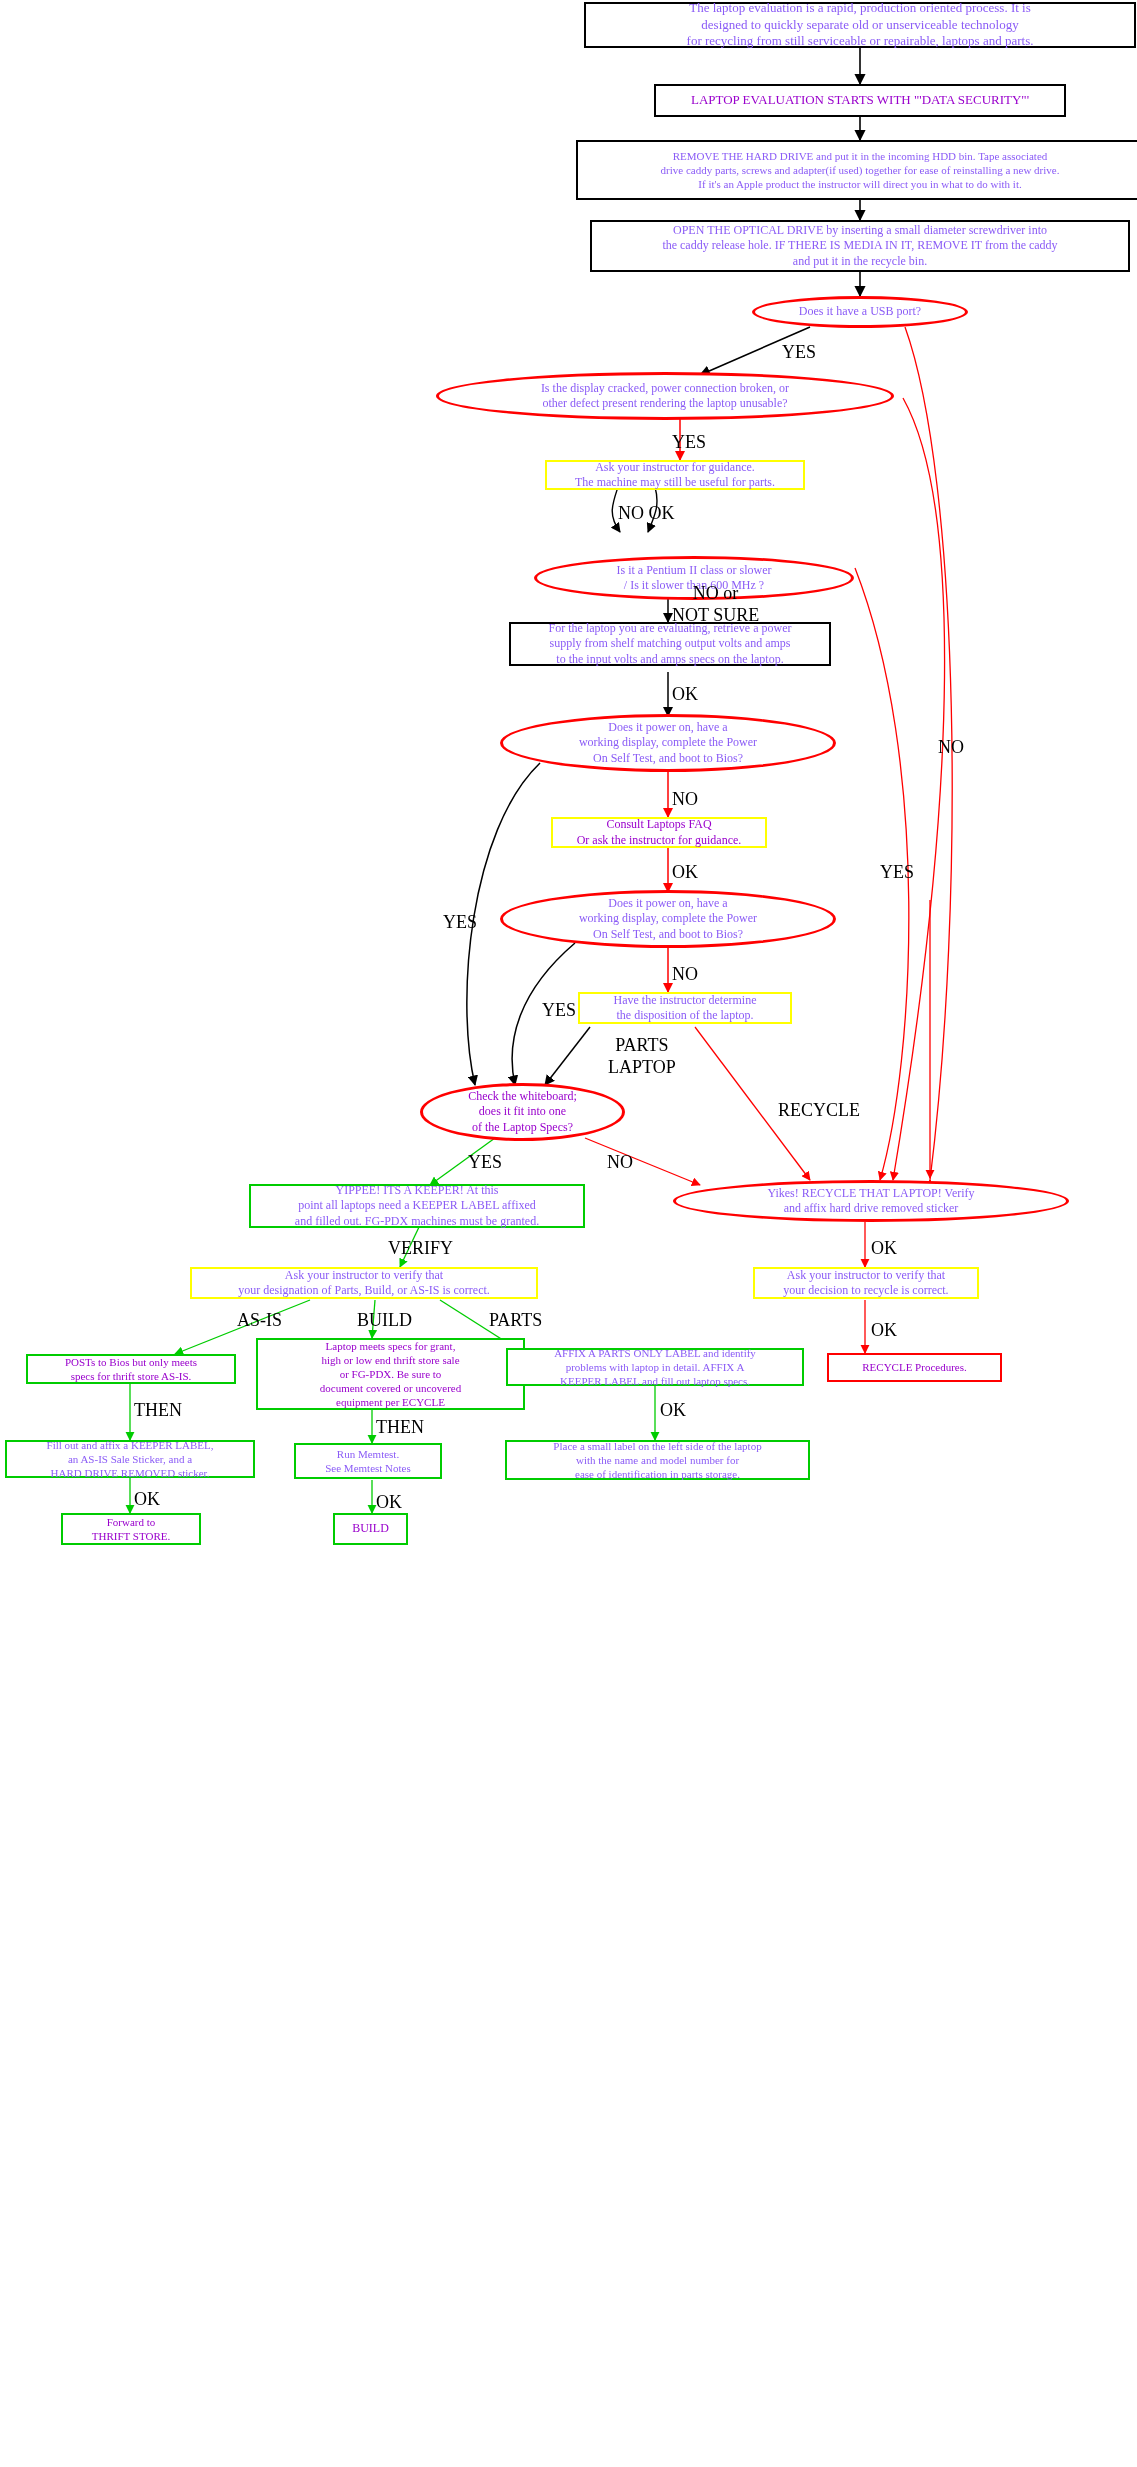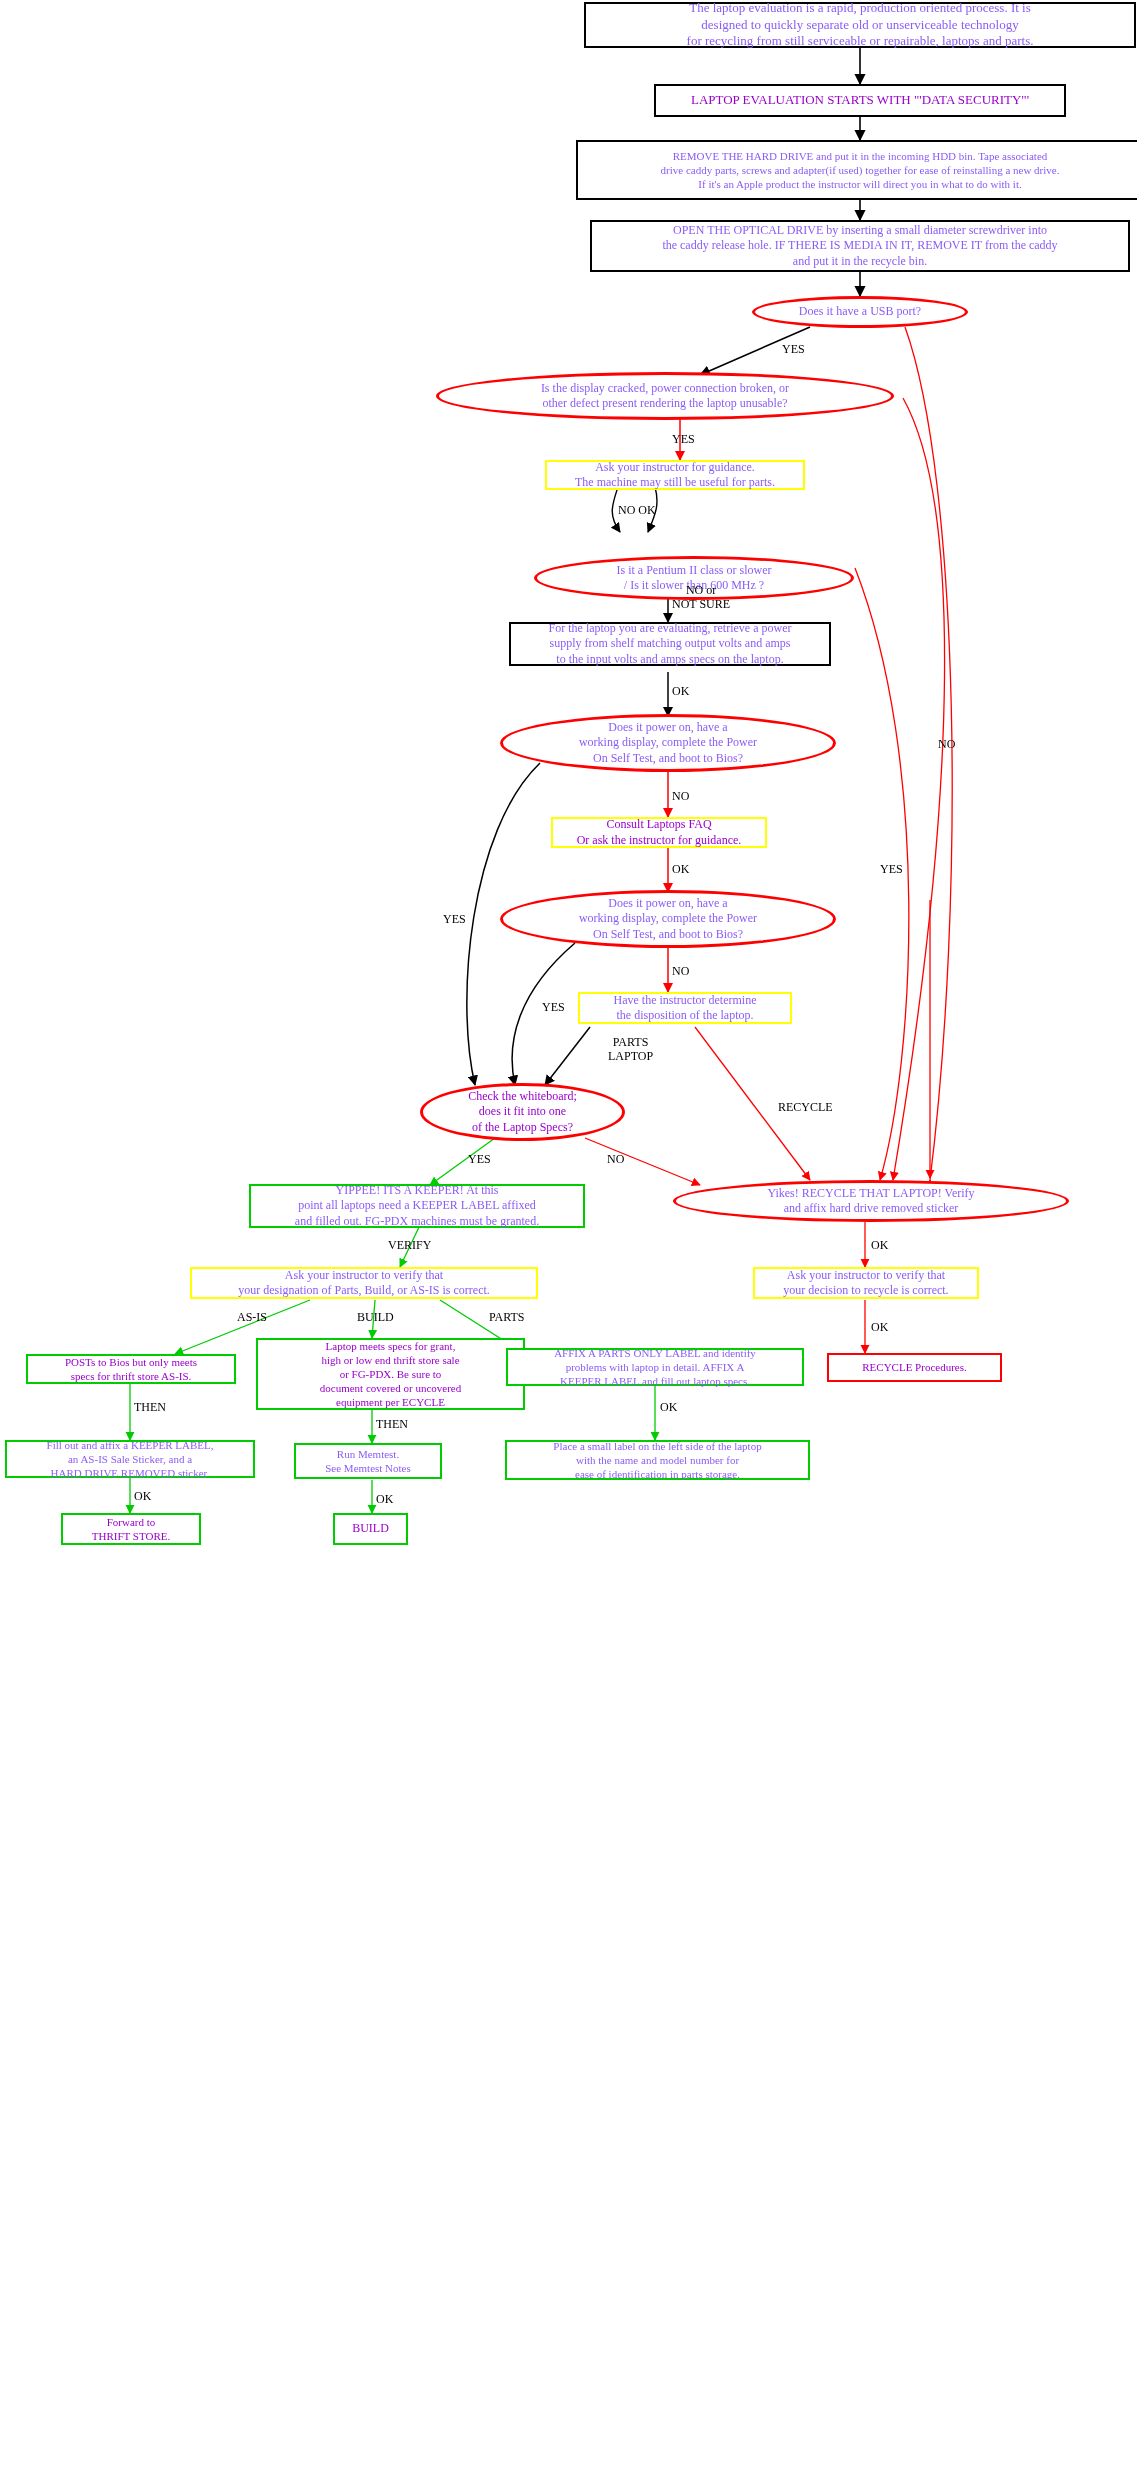--- a/index.html
+++ b/index.html
@@ -51,21 +51,21 @@
   .t-purple{ color:#9900cc; }
 
   
   .fs11{ font-size:11px; }
   .fs12{ font-size:12px; }
   .fs13{ font-size:13px; }
 
   .edge-label{
     position:absolute;
     font-family:"Liberation Serif","DejaVu Serif",serif;
-    font-size:12px;
+    font-size:18px;
     color:#000000;
     white-space:pre-line;
     line-height:1.2;
     z-index:6;
     background:transparent;
   }
 </style>
 </head>
 <body>
 

